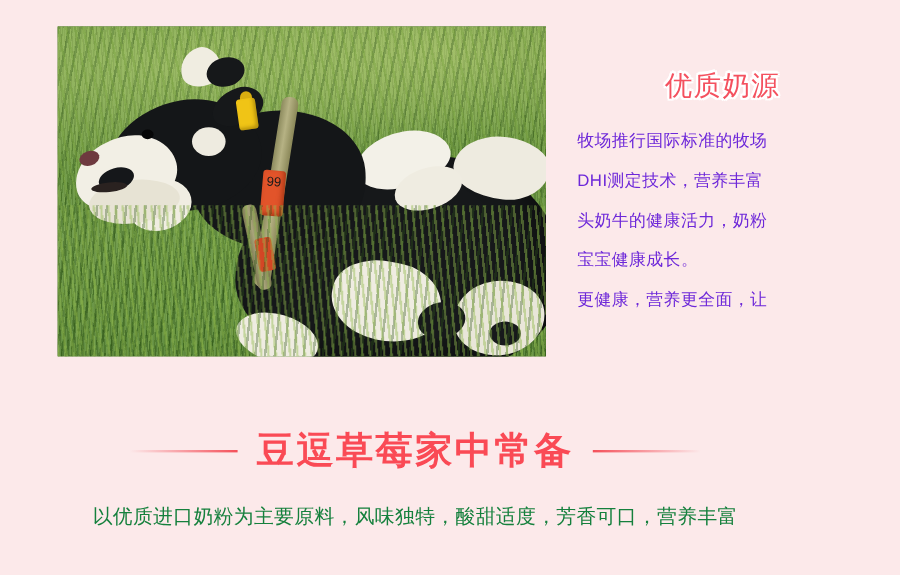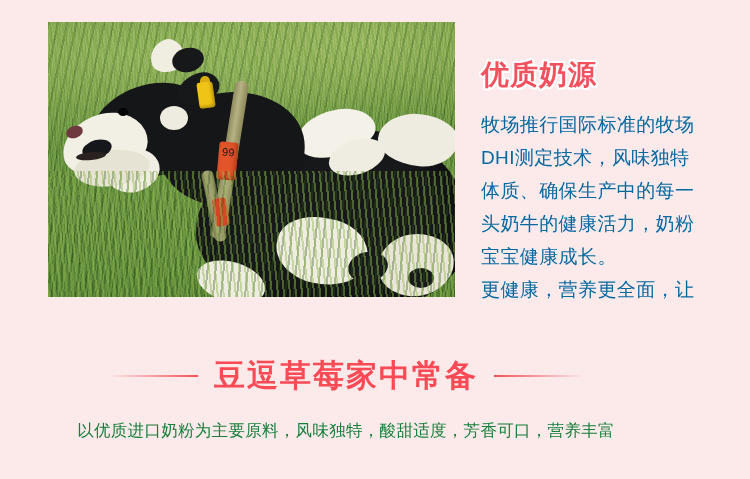--- a/index.html
+++ b/index.html
@@ -307,41 +307,41 @@
   }
 
   
   .info-col {
     position: absolute;
     left: 481px;
     top: 56px;
     width: 250px;
   }
   .info-title {
-    font-size: 28px;
-    font-weight: bold;
+    font-size: 23px;
+    font-weight: normal;
     color: #f4515f;
     letter-spacing: 1px;
-    text-align: left;
+    text-align: center;
     margin: 0 0 14px 0;
     padding-right: 8px;
     text-shadow:
       -1.6px -1.6px 0 #ffffff,
        1.6px -1.6px 0 #ffffff,
       -1.6px  1.6px 0 #ffffff,
        1.6px  1.6px 0 #ffffff,
        0    -2px   0 #ffffff,
        0     2px   0 #ffffff,
       -2px   0     0 #ffffff,
        2px   0     0 #ffffff;
   }
   .info-body {
-    font-size: 19px;
+    font-size: 14px;
     line-height: 33px;
-    color: #0369a1;
+    color: #6d28d9;
     letter-spacing: .4px;
   }
   .info-body p { margin: 0; }
 
   
   .promo {
     position: absolute;
     left: 0;
     top: 352px;
     width: 692px;
@@ -423,22 +423,21 @@
         <div class="collar-tag-low"></div>
 
         <div class="grass-front"></div>
       </div>
     </div>
 
     <div class="info-col">
       <h2 class="info-title">优质奶源</h2>
       <div class="info-body">
         <p>牧场推行国际标准的牧场</p>
-        <p>DHI测定技术，风味独特</p>
-        <p>体质、确保生产中的每一</p>
+        <p>DHI测定技术，营养丰富</p>
         <p>头奶牛的健康活力，奶粉</p>
         <p>宝宝健康成长。</p>
         <p>更健康，营养更全面，让</p>
       </div>
     </div>
   </div>
 
   <div class="promo">
     <div class="promo-headline-row">
       <span class="rule rule-left"></span>

